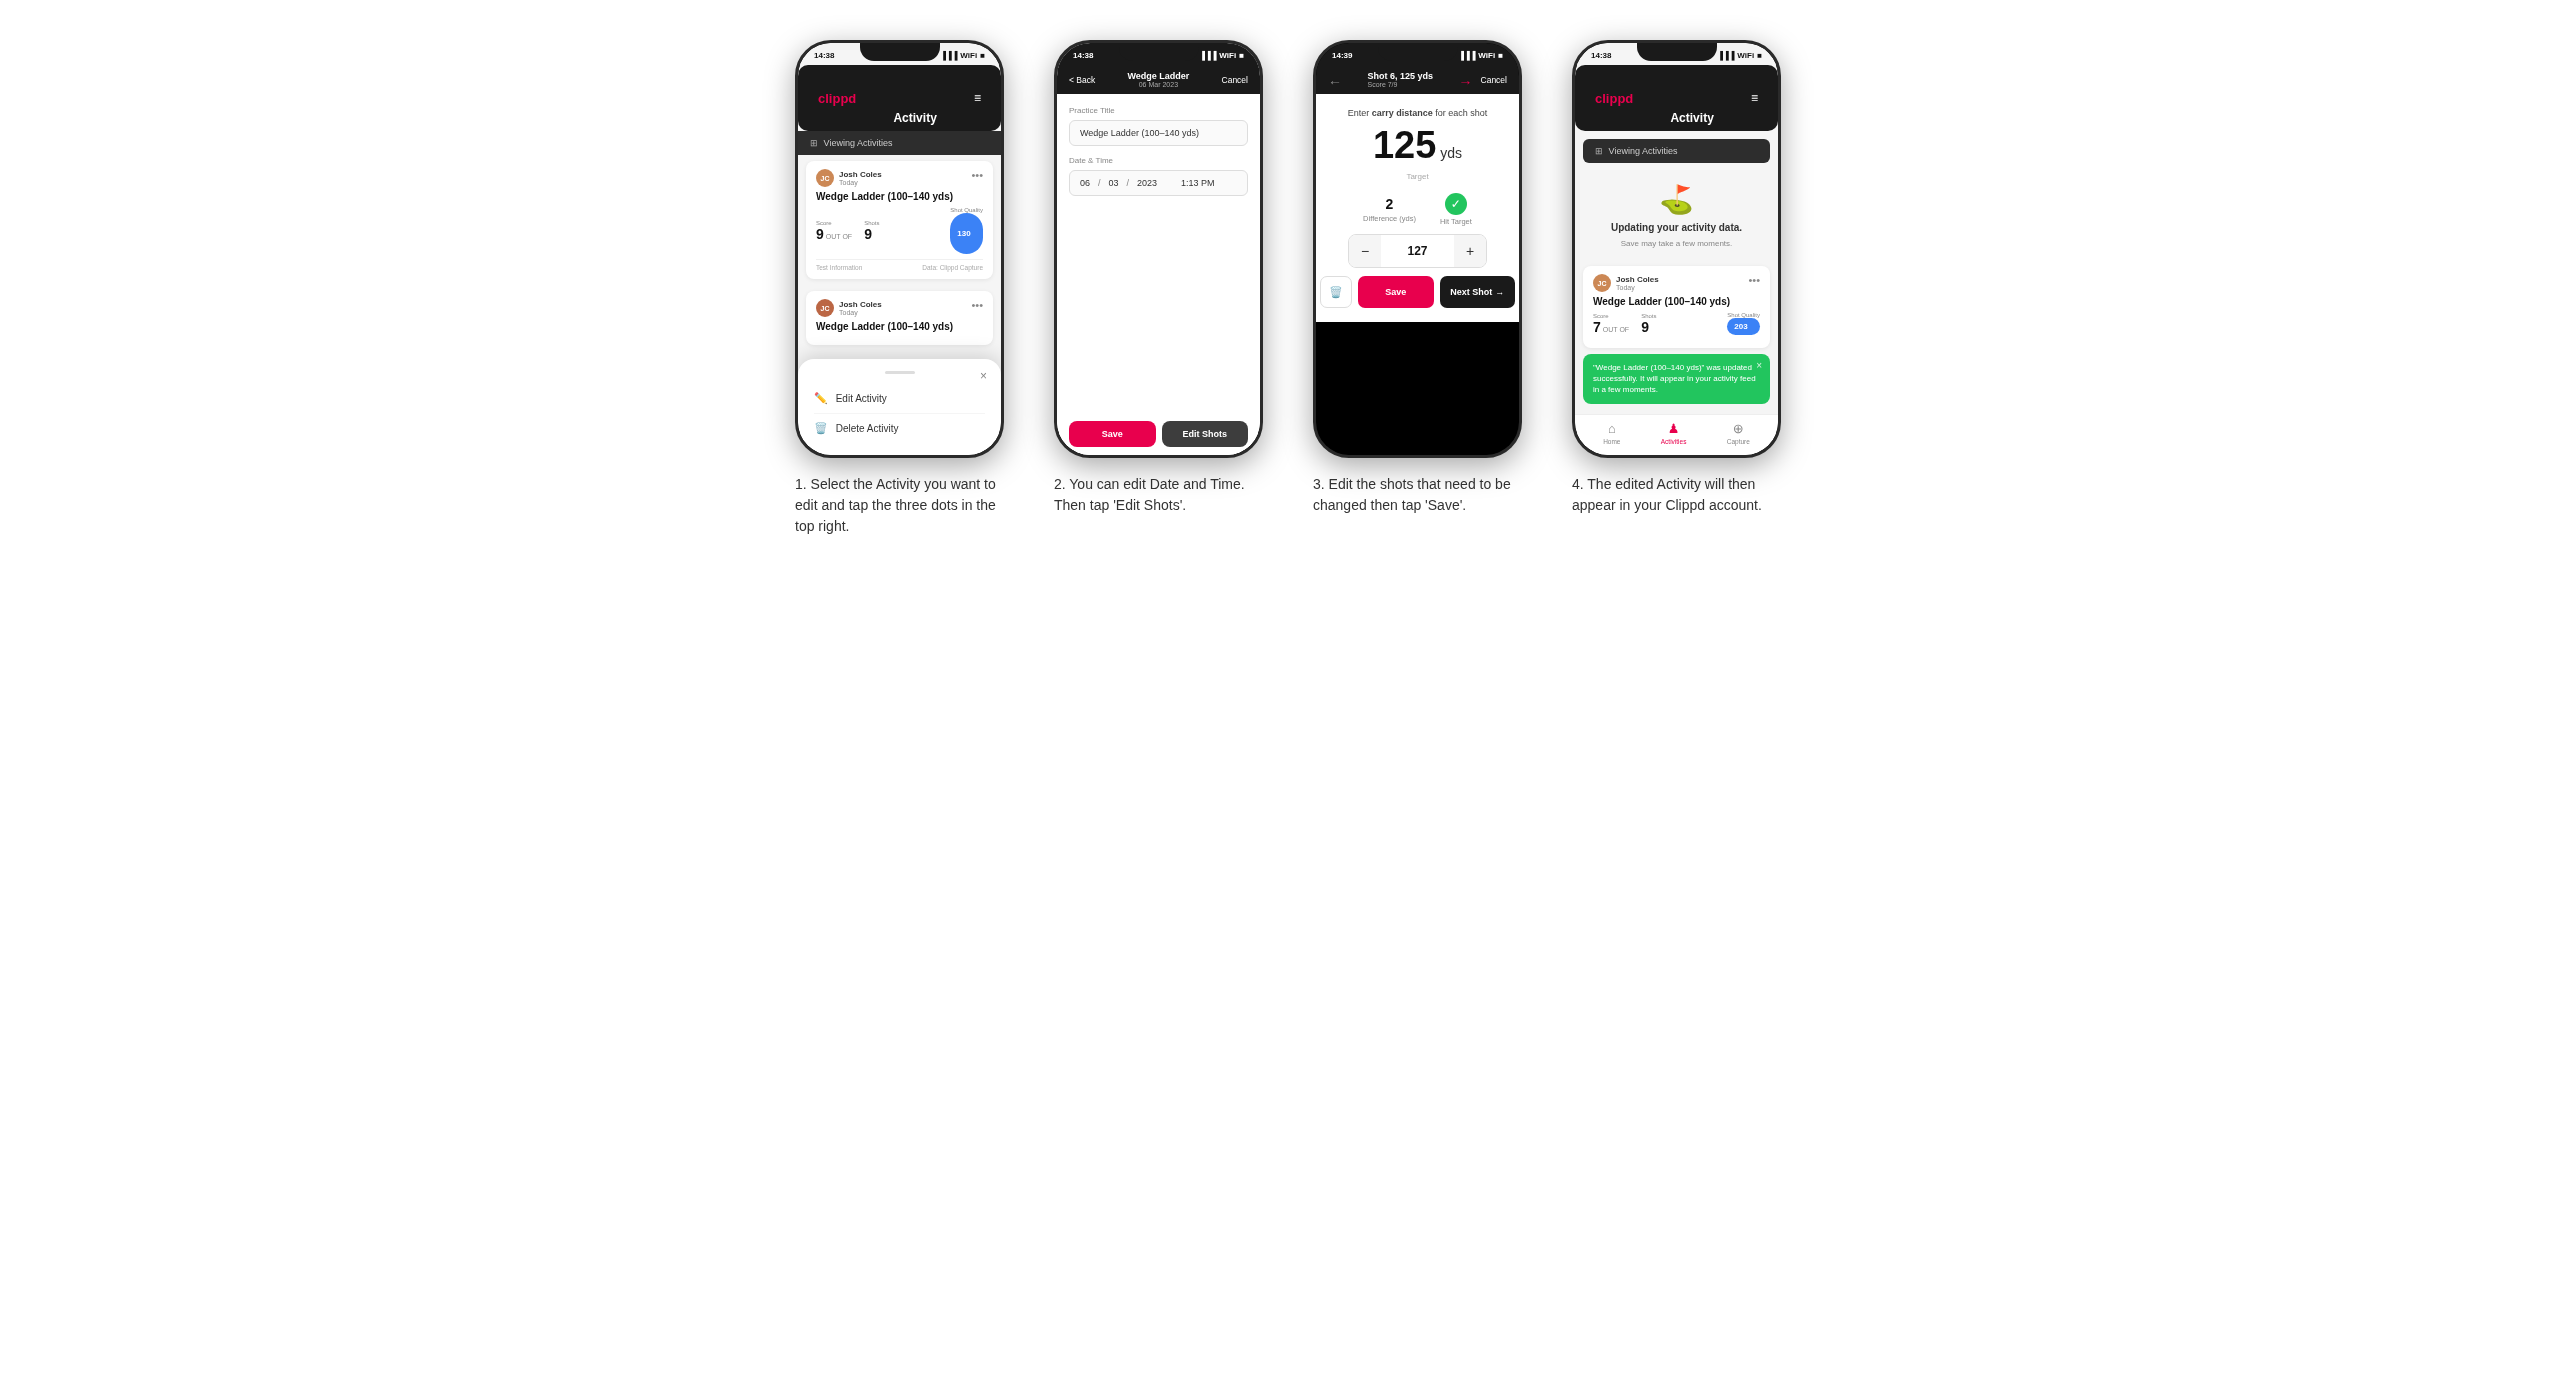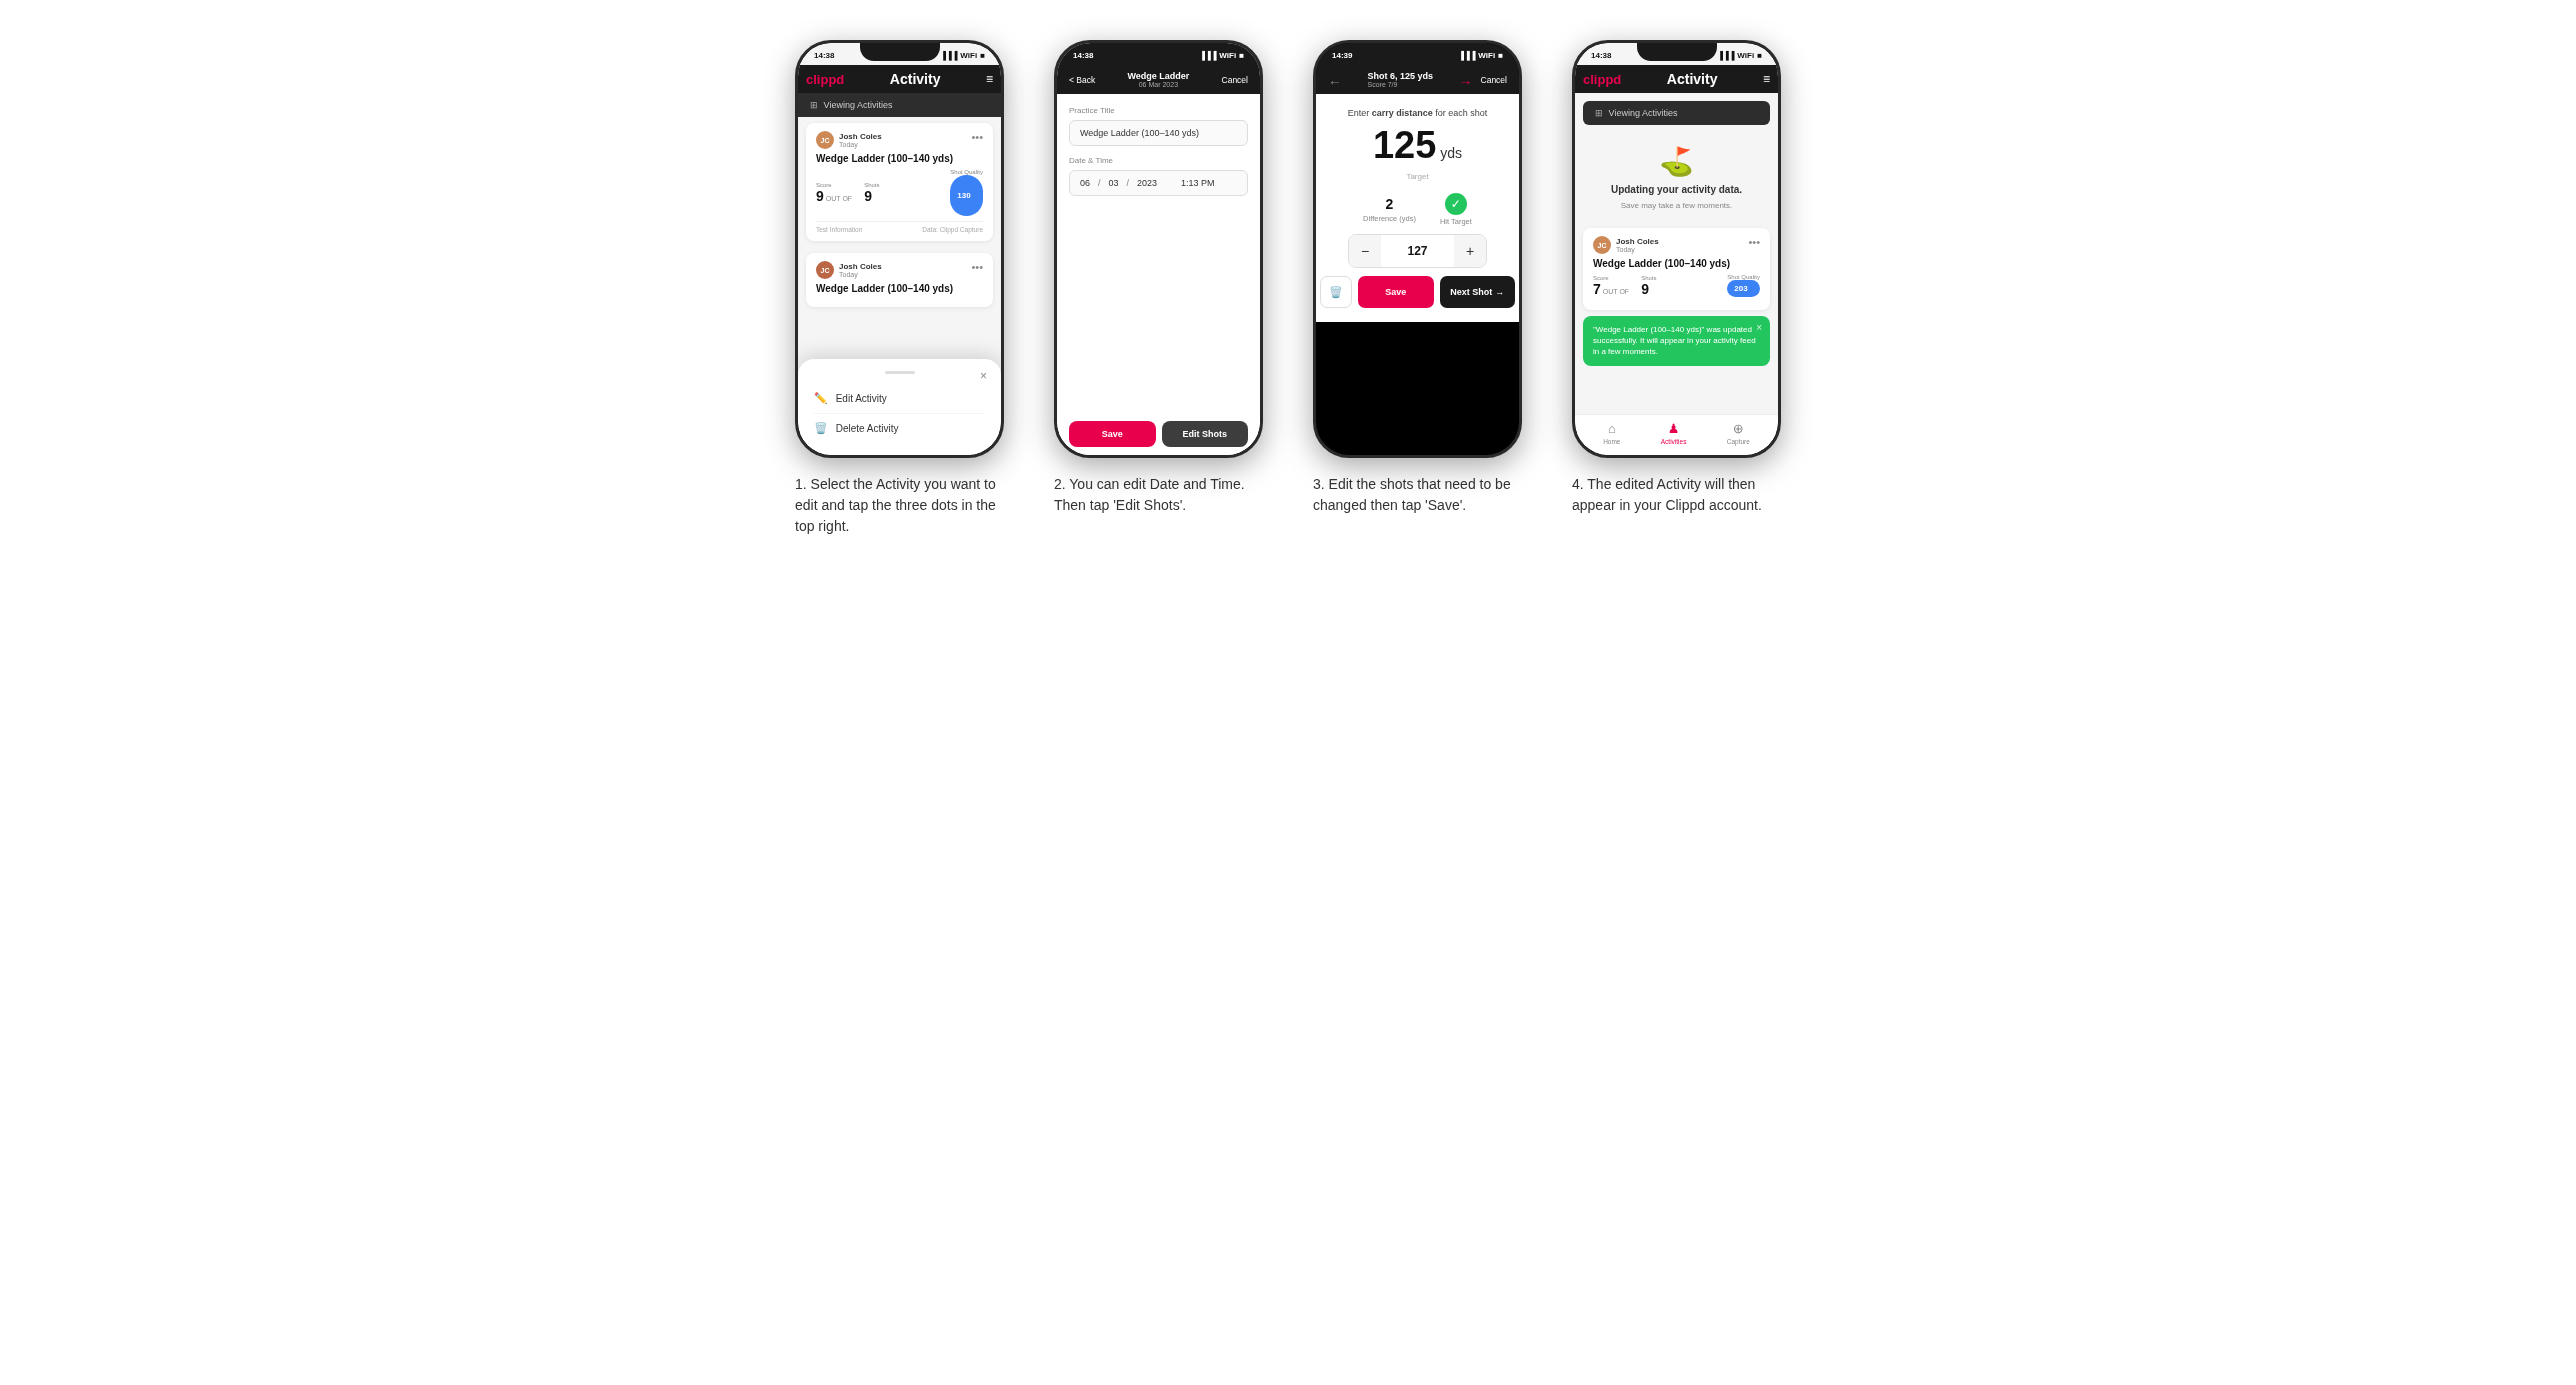--- a/index.html
+++ b/index.html
@@ -88,34 +88,36 @@
       border-radius: 33px;
       overflow: hidden;
       background: #f5f5f5;
     }
 
     
     .app-header {
       display: flex;
       justify-content: space-between;
       align-items: center;
-      padding: 6px 8px 6px;
+      padding: 6px 20px 6px;
       background: #1a1a1a;
+      border-radius: 10px;
     }
 
     .logo-text {
       font-size: 13px;
       font-weight: 800;
       color: #e8004d;
     }
 
     .header-title {
-      font-size: 14px;
+      font-size: 12px;
       font-weight: 600;
       color: #ffffff;
+      margin-top: 40px;
     }
 
     .hamburger {
       font-size: 12px;
       color: #ffffff;
       line-height: 1;
     }
 
     
     .viewing-banner {

